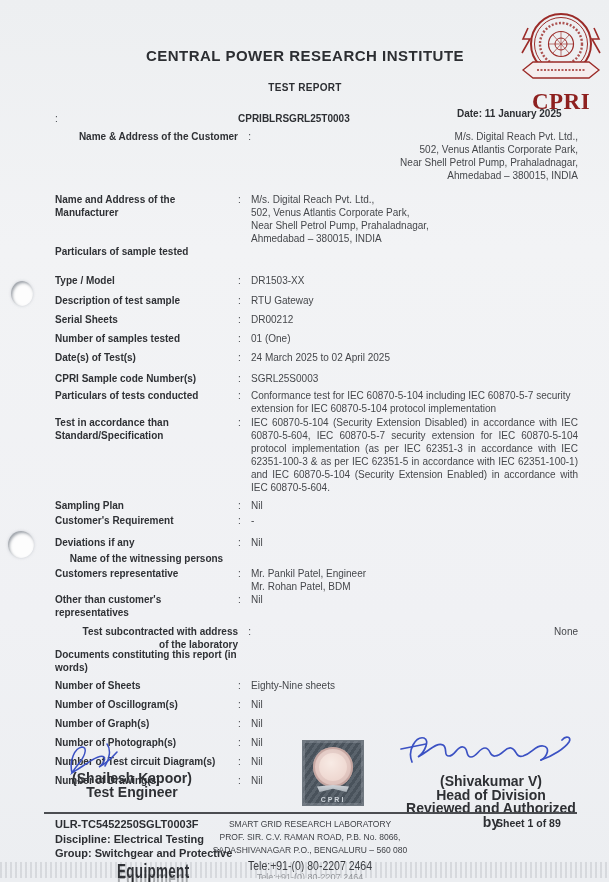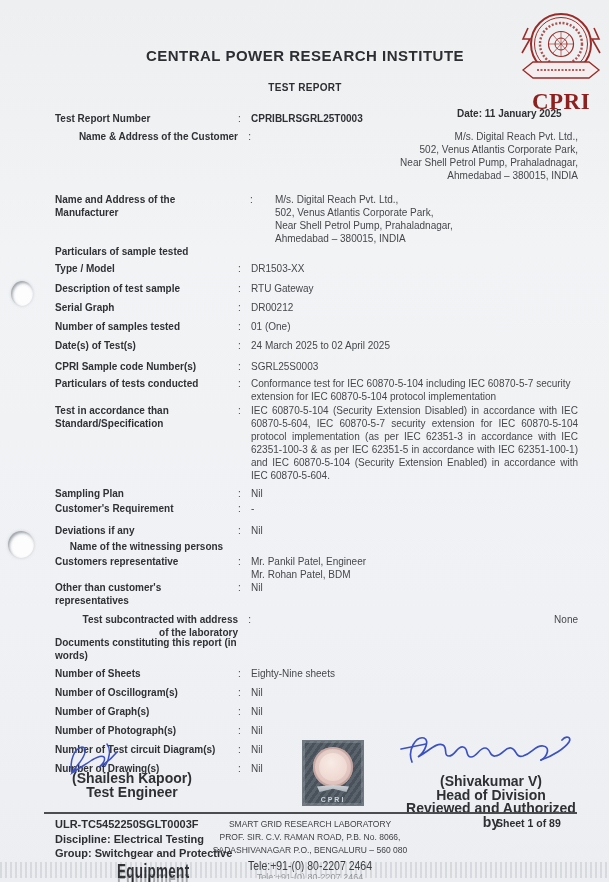--- a/index.html
+++ b/index.html
@@ -93,75 +93,72 @@
         <polyline points="78,20 83,31 76,31 84,45" stroke-width="1.6"></polyline>
         <path d="M7,62 L17,54 H73 L83,62 L73,70 H17 Z" stroke-width="1.3" fill="#f5edee"></path>
         <path d="M21,62 H69" stroke-width="2" stroke-dasharray="2 1.5" opacity=".75"></path>
       </g>
     </svg>
     <div class="logo-acronym">CPRI</div>
   </div>
 
   <div class="fields" id="fields">
       <div class="frow" style="margin-top: 0px;">
-        <div class="flbl">
-          <div>Test Report Number</div>
-        </div>
         <div class="fcol">:</div>
         <div class="fval vb">
           <div>CPRIBLRSGRL25T0003</div>
         </div>
       </div>
       <div class="frow" style="margin-top: 5px; text-align: right;">
         <div class="flbl">
           <div>Name &amp; Address of the Customer</div>
         </div>
         <div class="fcol">:</div>
         <div class="fval">
           <div>M/s. Digital Reach Pvt. Ltd.,</div>
           <div>502, Venus Atlantis Corporate Park,</div>
           <div>Near Shell Petrol Pump, Prahaladnagar,</div>
           <div>Ahmedabad – 380015, INDIA</div>
         </div>
       </div>
-      <div class="frow" style="margin-top: 11px; gap: 12px;">
+      <div class="frow" style="margin-top: 11px;">
         <div class="flbl">
           <div>Name and Address of the</div>
           <div>Manufacturer</div>
         </div>
         <div class="fcol">:</div>
         <div class="fval">
           <div>M/s. Digital Reach Pvt. Ltd.,</div>
           <div>502, Venus Atlantis Corporate Park,</div>
           <div>Near Shell Petrol Pump, Prahaladnagar,</div>
           <div>Ahmedabad – 380015, INDIA</div>
         </div>
       </div>
       <div class="frow fhead" style="margin-top: 0px;">Particulars of sample tested</div>
-      <div class="frow" style="margin-top: 4px;">
+      <div class="frow" style="margin-top: 16px;">
         <div class="flbl">
           <div>Type / Model</div>
         </div>
         <div class="fcol">:</div>
         <div class="fval">
           <div>DR1503-XX</div>
         </div>
       </div>
       <div class="frow" style="margin-top: 7px;">
         <div class="flbl">
           <div>Description of test sample</div>
         </div>
         <div class="fcol">:</div>
         <div class="fval">
           <div>RTU Gateway</div>
         </div>
       </div>
       <div class="frow" style="margin-top: 6px;">
         <div class="flbl">
-          <div>Serial Graph</div>
+          <div>Serial Sheets</div>
         </div>
         <div class="fcol">:</div>
         <div class="fval">
           <div>DR00212</div>
         </div>
       </div>
       <div class="frow" style="margin-top: 6px;">
         <div class="flbl">
           <div>Number of samples tested</div>
         </div>

